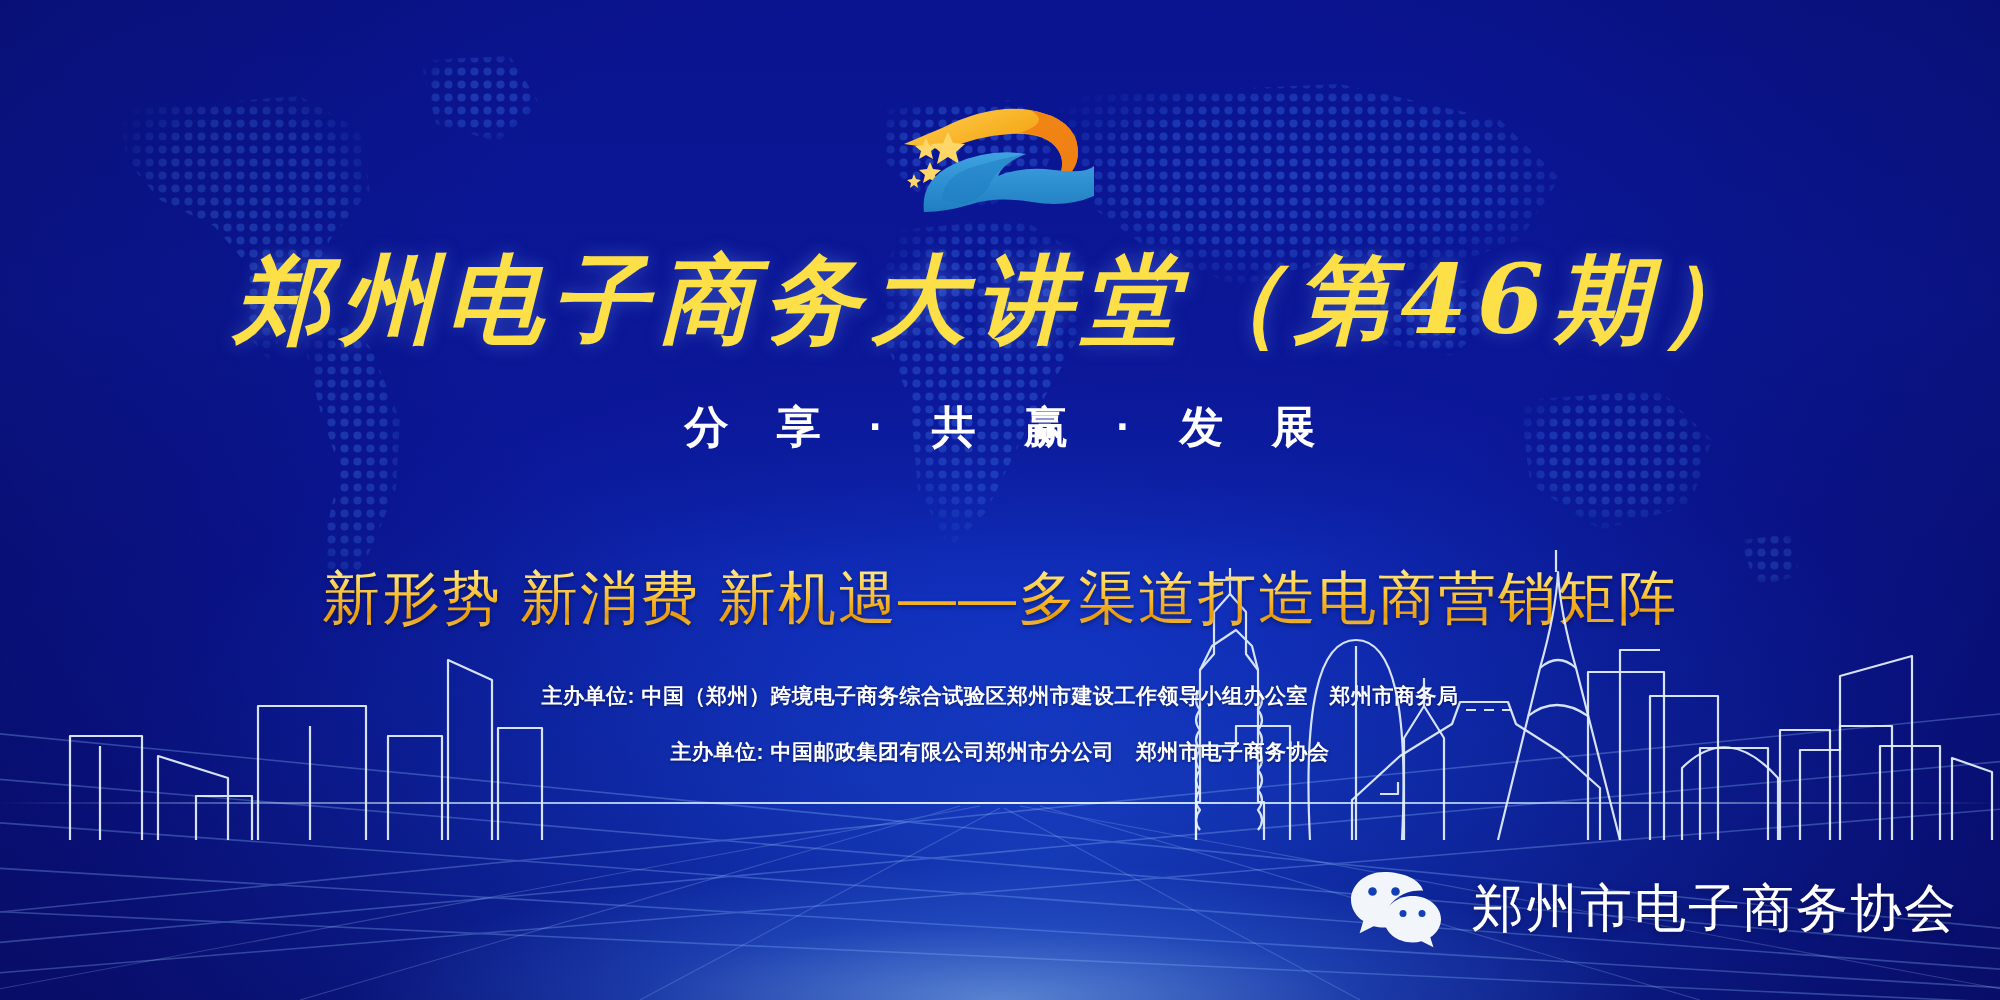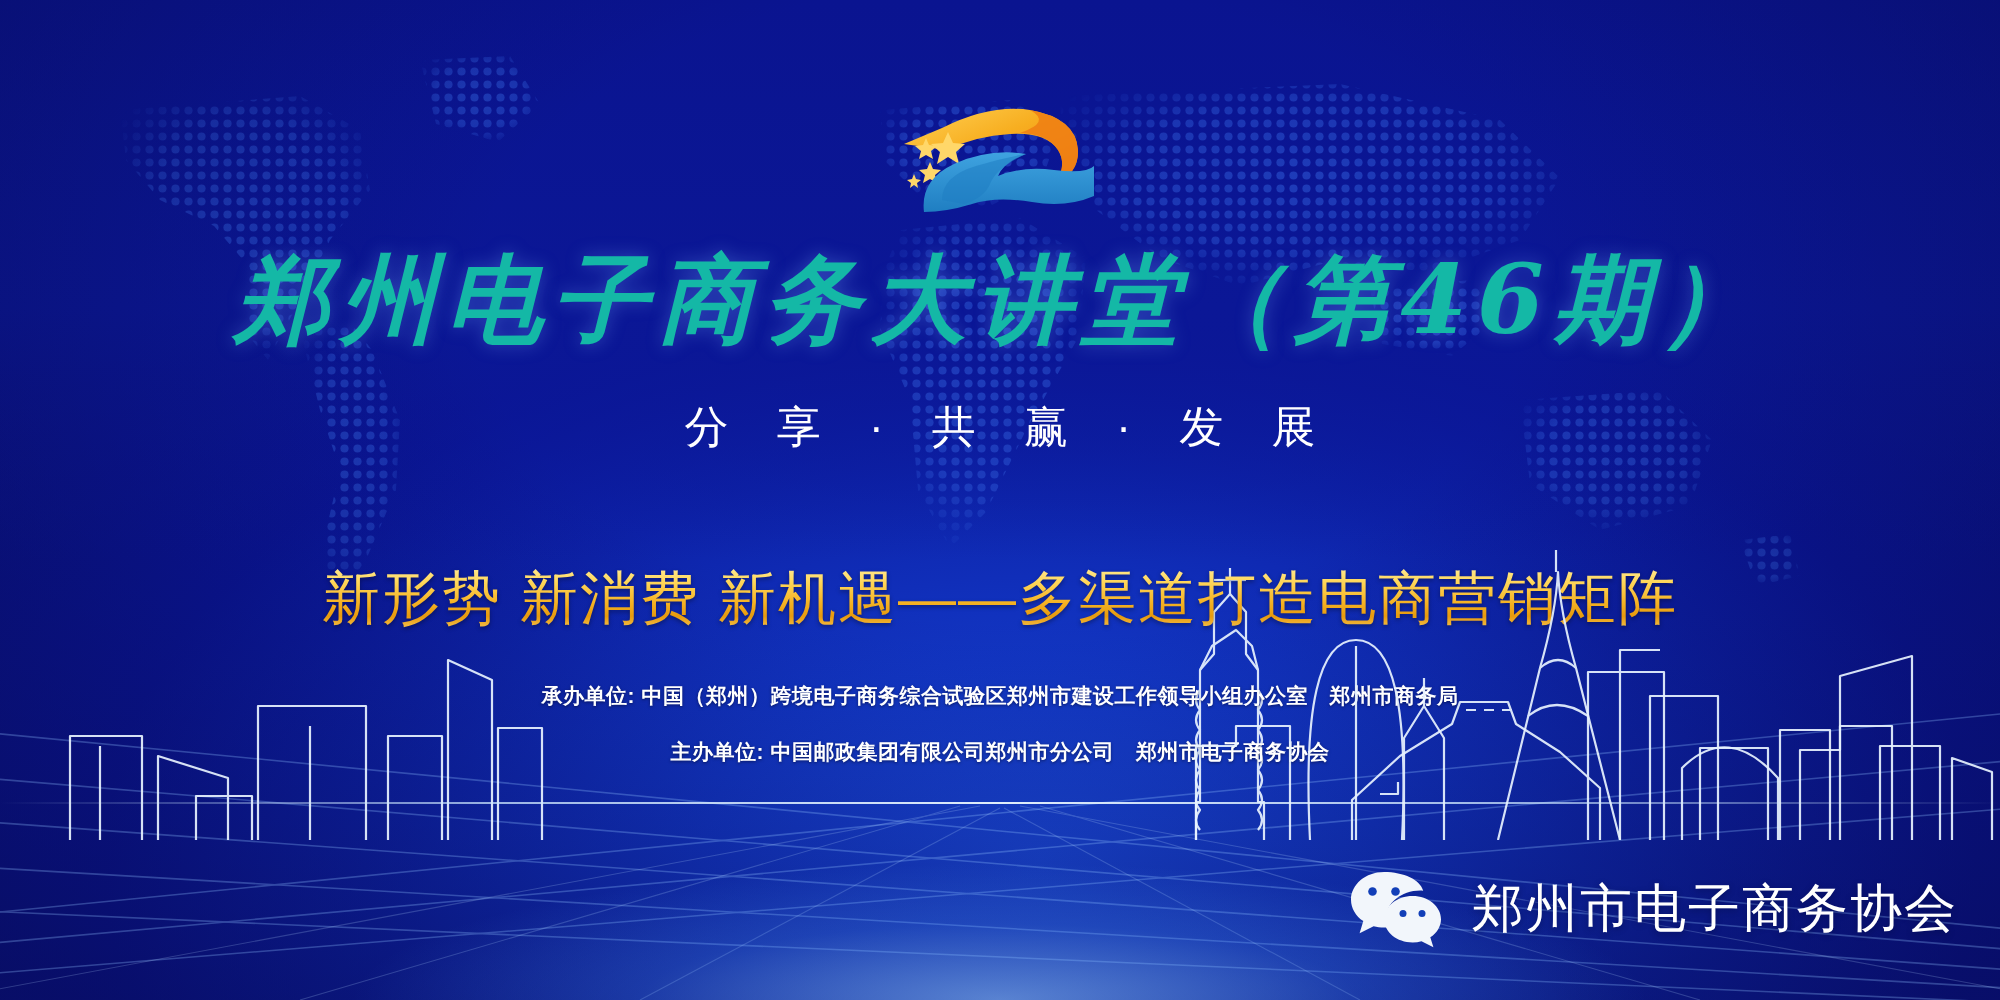--- a/index.html
+++ b/index.html
@@ -52,36 +52,36 @@
   
   .skyline { position:absolute; left:0; bottom:160px; width:2000px; height:290px; }
 
   
   .logo { position:absolute; left:50%; top:88px; transform:translateX(-50%); width:240px; height:130px; }
 
   
   .title-main {
     position:absolute; left:0; right:0; top:252px;
     text-align:center;
-    color:#14b8a6;
+    color:#fde047;
     font-family:"DejaVu Serif","Liberation Serif",serif;
     font-size:96px;
     font-weight:700;
     letter-spacing:10px;
     line-height:1;
     font-style:italic;
     white-space:nowrap;
     text-shadow: 0 0 18px rgba(120,170,255,.35);
   }
   .title-sub {
     position:absolute; left:0; right:0; top:398px;
     text-align:center;
     color:#ffffff;
     font-size:44px;
-    font-weight:400;
+    font-weight:700;
     letter-spacing:18px;
     text-indent:18px;
     white-space:nowrap;
   }
   .headline {
     position:absolute; left:0; right:0; top:560px;
     text-align:center;
     font-size:58px;
     font-weight:400;
     letter-spacing:2px;
@@ -278,21 +278,21 @@
       <path d="M62 112 Q62 88 96 78 Q122 70 146 66 Q116 80 110 96 Q104 110 84 116 Z" fill="#1f7ec2" opacity=".55"></path>
     </g>
   </svg>
 
   <div class="title-main">郑州电子商务大讲堂（第46期）</div>
   <div class="title-sub">分 享 · 共 赢 · 发 展</div>
 
   <div class="headline">新形势 新消费 新机遇——多渠道打造电商营销矩阵</div>
 
   <div class="credits">
-    <div class="credit-line">承办单位: 中国（郑州）跨境电子商务综合试验区郑州市建设工作领导小组办公室　郑州市商务局</div>
+    <div class="credit-line">主办单位: 中国（郑州）跨境电子商务综合试验区郑州市建设工作领导小组办公室　郑州市商务局</div>
     <div class="credit-line">主办单位: 中国邮政集团有限公司郑州市分公司　郑州市电子商务协会</div>
   </div>
 
   <div class="wechat">
     <svg width="92" height="78" viewBox="0 0 92 78">
       <g fill="#f2f6fb">
         <path d="M34 2C15.8 2 1 14.4 1 29.7c0 8.7 4.8 16.4 12.3 21.4L9.6 63.3l14-7.1c3.3.9 6.8 1.4 10.4 1.4 1.1 0 2.2 0 3.3-.1-1-2.6-1.5-5.4-1.5-8.3 0-15.8 15.4-28.6 34.4-28.6 1 0 2 0 3 .1C70.3 9.9 53.9 2 34 2z"></path>
         <circle cx="22.5" cy="21.5" r="4.3" fill="#123fb8"></circle>
         <circle cx="45.5" cy="21.5" r="4.3" fill="#123fb8"></circle>
         <path d="M91 49.2C91 36.4 78.3 26 62.6 26S34.2 36.4 34.2 49.2c0 12.8 12.7 23.2 28.4 23.2 3.1 0 6.1-.4 8.9-1.2l11.9 6-3.1-9.9c6.5-4.3 10.7-10.8 10.7-18.1z"></path>

